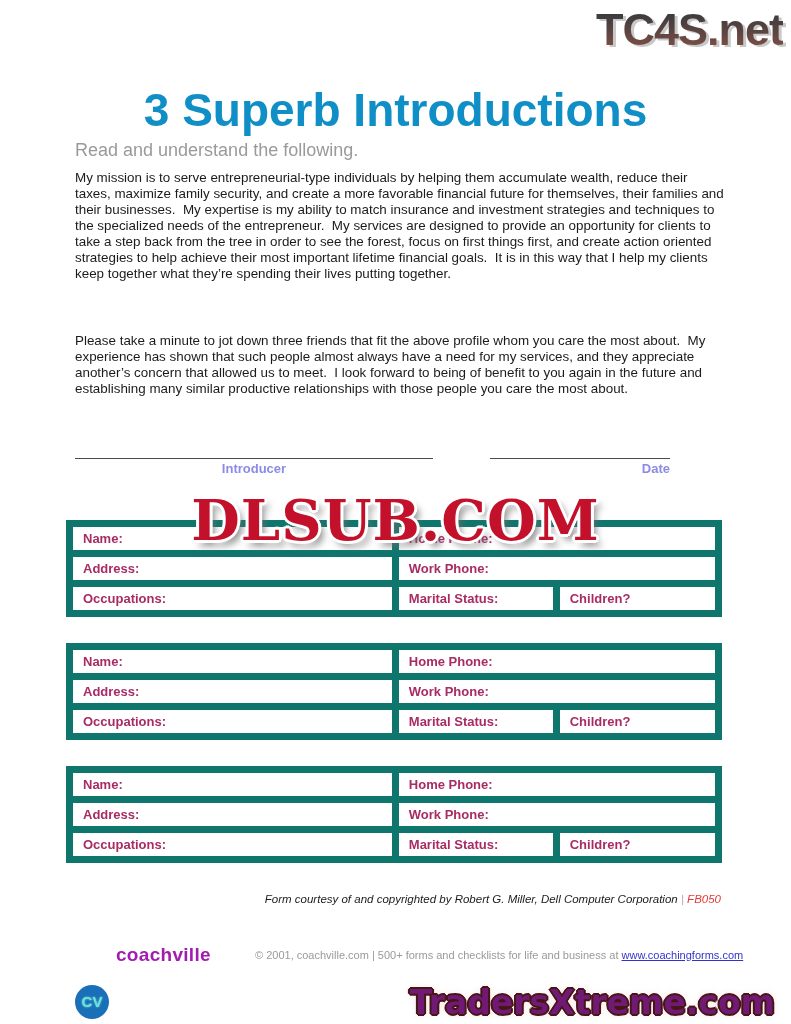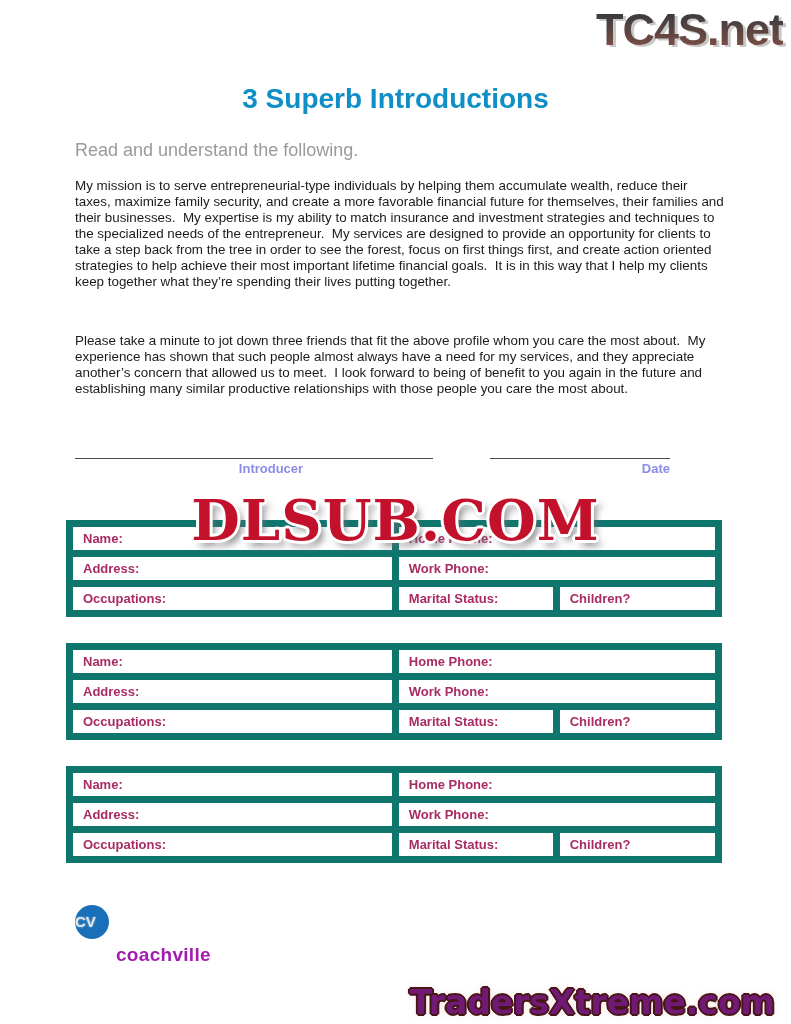--- a/index.html
+++ b/index.html
@@ -63,21 +63,21 @@
       0 0 9px rgba(245,215,215,0.95);
   }
 
   
   .doc-title {
     position: absolute;
     top: 79px;
     left: 0;
     width: 100%;
     text-align: center;
-    font-size: 28px;
+    font-size: 46px;
     font-weight: bold;
     color: #0f8fc5;
     letter-spacing: 0px;
   }
   .instruction {
     position: absolute;
     top: 136px;
     left: 75px;
     font-size: 18px;
     color: #9a9a9a;
@@ -86,36 +86,36 @@
   
   .para {
     position: absolute;
     left: 75px;
     width: 650px;
     font-size: 13.4px;
     line-height: 16px;
     color: #1b1b1b;
     white-space: pre-wrap;
   }
-  .para-1 { top: 174px; }
+  .para-1 { top: 166px; }
   .para-2 { top: 329px; }
 
   
   .sig-line { position: absolute; border-bottom: 1px solid #4a4a4a; height: 1px; }
   .sig-line-introducer { top: 454px; left: 75px;  width: 358px; }
   .sig-line-date       { top: 454px; left: 490px; width: 180px; }
   .sig-label {
     position: absolute;
     top: 457px;
     font-size: 13px;
     font-weight: bold;
     color: #8b8be8;
     text-align: center;
   }
-  .sig-label-introducer { left: 92px;  width: 358px; text-align: center; }
+  .sig-label-introducer { left: 75px;  width: 358px; text-align: center; }
   .sig-label-date       { left: 490px; width: 180px; text-align: right; }
 
   
   .contact-table {
     position: absolute;
     left: 66px;
     width: 656px;
     border-collapse: collapse;
     z-index: 2;
   }
@@ -141,30 +141,31 @@
     font-size: 11.5px;
     font-style: italic;
     color: #1b1b1b;
   }
   .credit .sep { color: #c9a0a0; font-style: italic; }
   .credit .code { color: #e53935; font-style: italic; }
 
   
   .logo-circle {
     position: absolute;
-    top: 901px;
+    top: 981px;
     left: 75px;
     width: 34px;
     height: 34px;
     border-radius: 50%;
     background: #1a70b8;
-    color: #e5e5e5;
+    color: #5eead4;
     font-weight: bold;
     font-size: 15px;
     line-height: 34px;
+    text-align: center;
     text-shadow: 0 0 2px rgba(255,255,255,0.6);
   }
   .logo-name {
     position: absolute;
     top: 940px;
     left: 116px;
     font-size: 19px;
     font-weight: bold;
     color: #a21caf;
     letter-spacing: 0.3px;
@@ -264,17 +265,26 @@
       <td colspan="2">Work Phone:</td>
     </tr>
     <tr>
       <td>Occupations:</td>
       <td>Marital Status:</td>
       <td>Children?</td>
     </tr>
   </tbody>
     </table>
 
+  <div class="credit">
+    <span>Form courtesy of and copyrighted by Robert G. Miller, Dell Computer Corporation</span>
+    <span class="sep">|</span>
+    <span class="code">FB050</span>
+  </div>
 
   <div class="logo-circle">CV</div>
   <div class="logo-name">coachville</div>
+  <div class="copyright">
+    <span>© 2001, coachville.com | 500+ forms and checklists for life and business at</span>
+    <span class="link">www.coachingforms.com</span>
+  </div>
 
 </div>
 
 </body></html>

